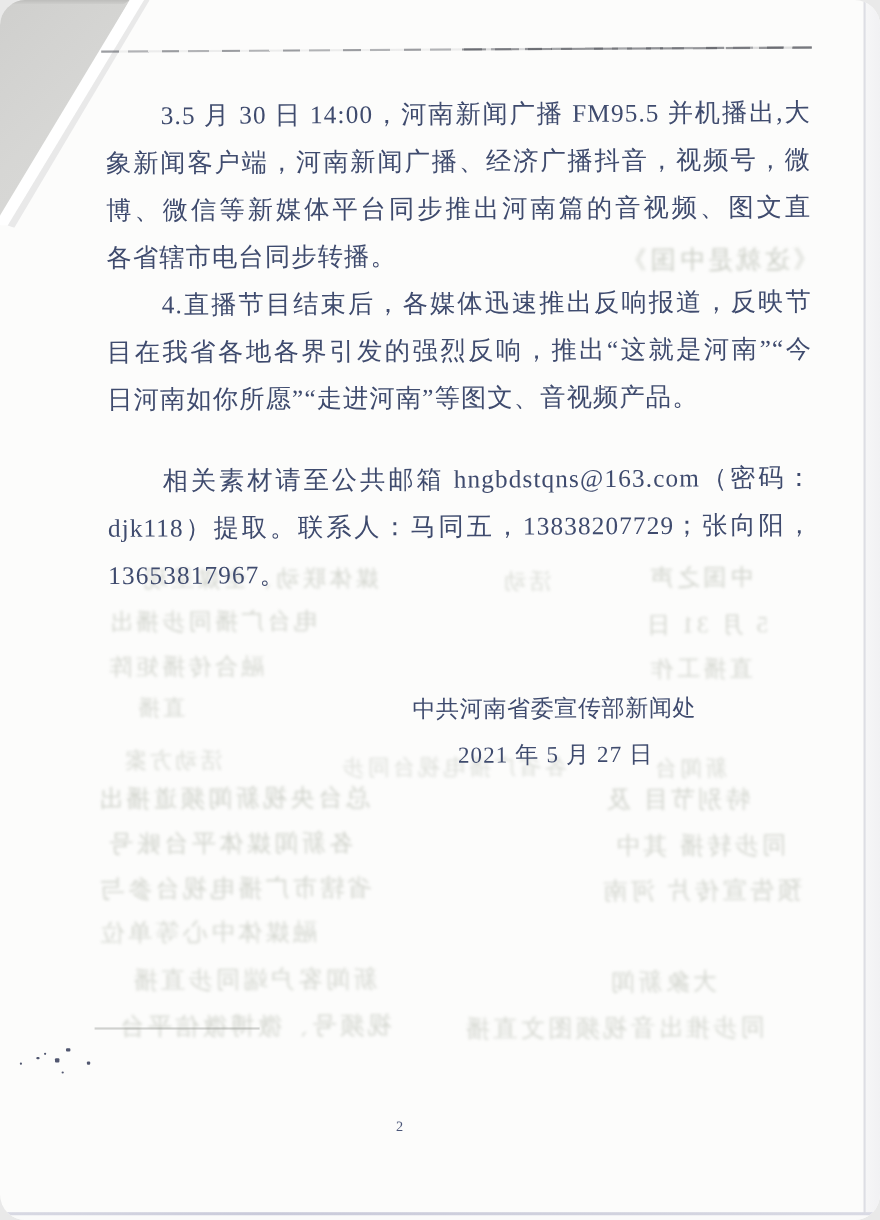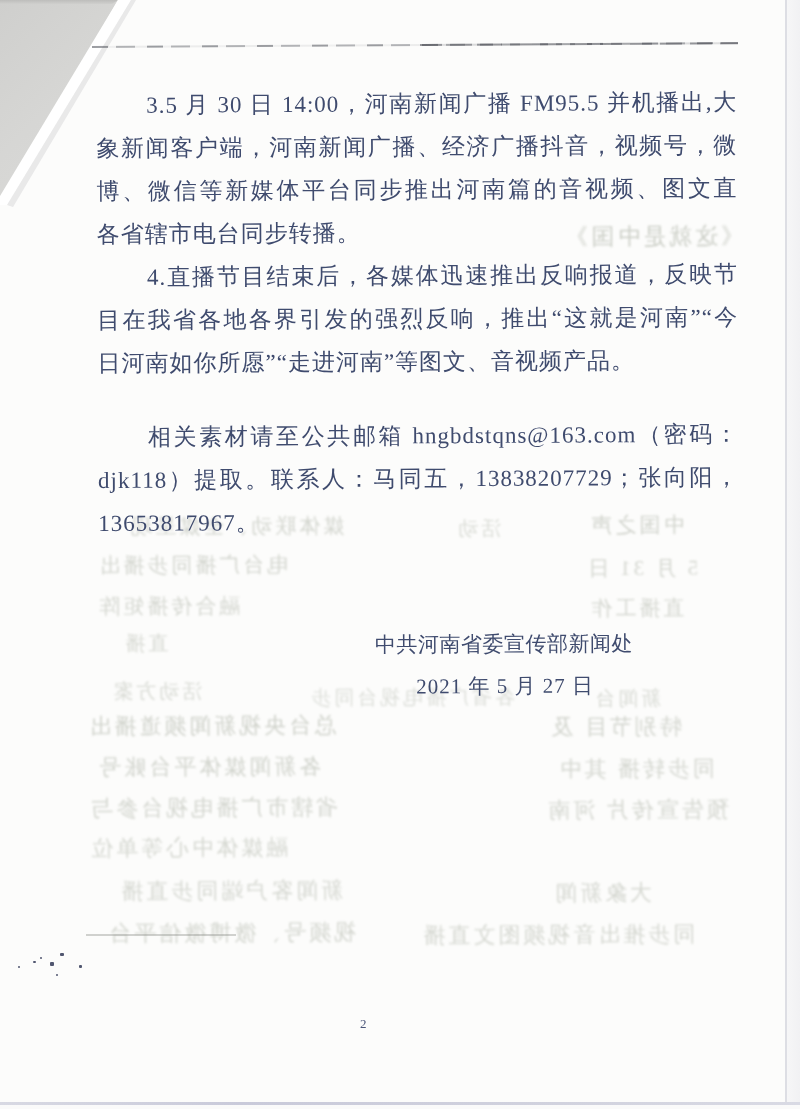--- a/index.html
+++ b/index.html
@@ -3,20 +3,21 @@
 <meta charset="utf-8">
 <style>
   html,body{margin:0;padding:0;background:#e9e9e9;}
   .page{
     position:relative;
     width:800px;height:1109px;
     margin:0 auto;
     background:#fcfcfb;
     overflow:hidden;
     font-family:"Liberation Serif","DejaVu Serif",serif;
+    border-radius:23px;
   }
   
   .fold-corner{
     position:absolute;left:0;top:0;width:140px;height:210px;
     background:linear-gradient(135deg,#cfcfcd 0%,#d6d6d4 45%,#dcdcda 100%);
     clip-path:polygon(0 0,118px 0,0 205px);
   }
   .fold-topedge{
     position:absolute;left:0;top:0;width:118px;height:4px;
     background:linear-gradient(180deg,#bdbdbb,#cfcfcd);

